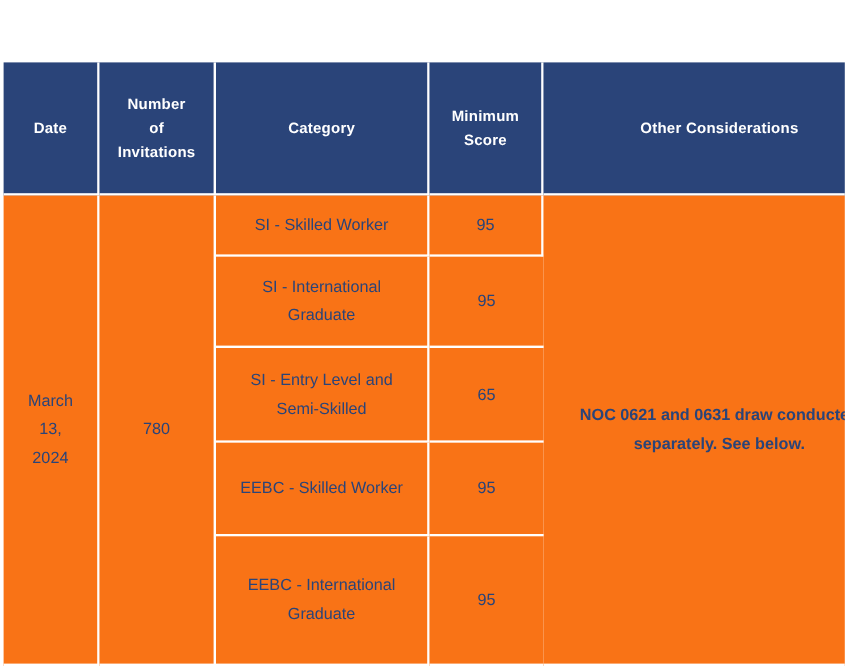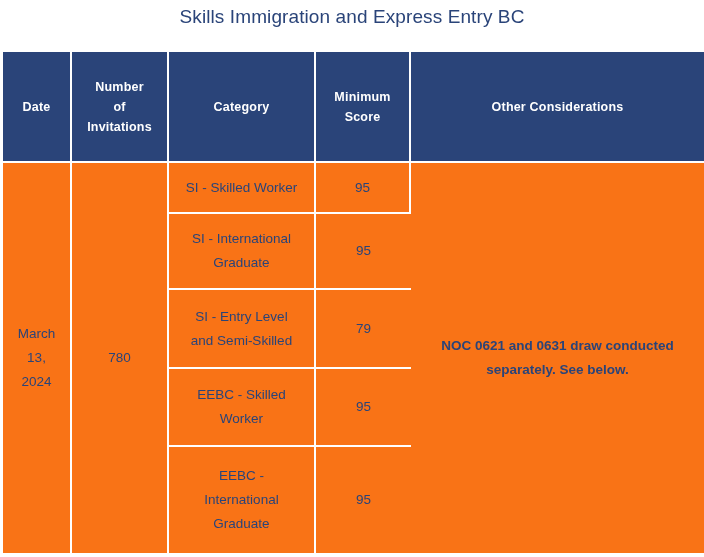--- a/index.html
+++ b/index.html
@@ -79,23 +79,23 @@
     line-height: 24px;
     font-weight: 400;
   }
 
   td.cell-date,
   td.cell-invites,
   td.cell-notes {
     
   }
 
-  .col-date    { width: 69px;  }
+  .col-date    { width: 80px;  }
   .col-invites { width: 97px;  }
-  .col-cat     { width: 147px; }
+  .col-cat     { width: 178px; }
   .col-score   { width: 95px;  }
   .col-other   { width: 293px; }
 
   .r1 { height: 51px; }
   .r2 { height: 76px; }
   .r3 { height: 79px; }
   .r4 { height: 78px; }
   .r5 { height: 108px; }
 
   .cat-text {
@@ -110,21 +110,20 @@
   .date-text {
     display: block;
     padding: 0 12px;
   }
 </style>
 </head>
 <body>
 
 <div class="page">
 
-  <div class="page-title">Skills Immigration and Express Entry BC</div>
 
   <div class="table-wrap">
     <table class="draw-table">
       <colgroup>
         <col class="col-date">
         <col class="col-invites">
         <col class="col-cat">
         <col class="col-score">
         <col class="col-other">
       </colgroup>
@@ -172,21 +171,21 @@
           <td>
             <span class="cat-text">SI - International Graduate</span>
           </td>
           <td>95</td>
         </tr>
 
         <tr class="r3">
           <td>
             <span class="cat-text">SI - Entry Level and Semi-Skilled</span>
           </td>
-          <td>79</td>
+          <td>65</td>
         </tr>
 
         <tr class="r4">
           <td>
             <span class="cat-text">EEBC - Skilled Worker</span>
           </td>
           <td>95</td>
         </tr>
 
         <tr class="r5">

